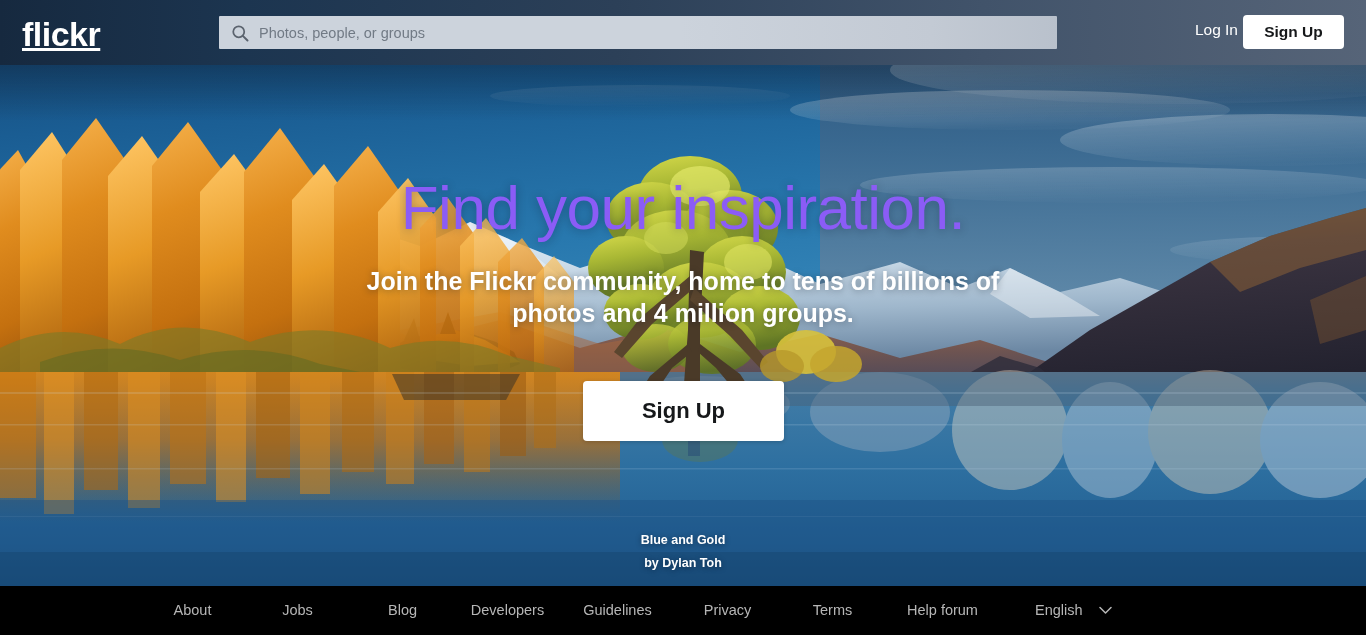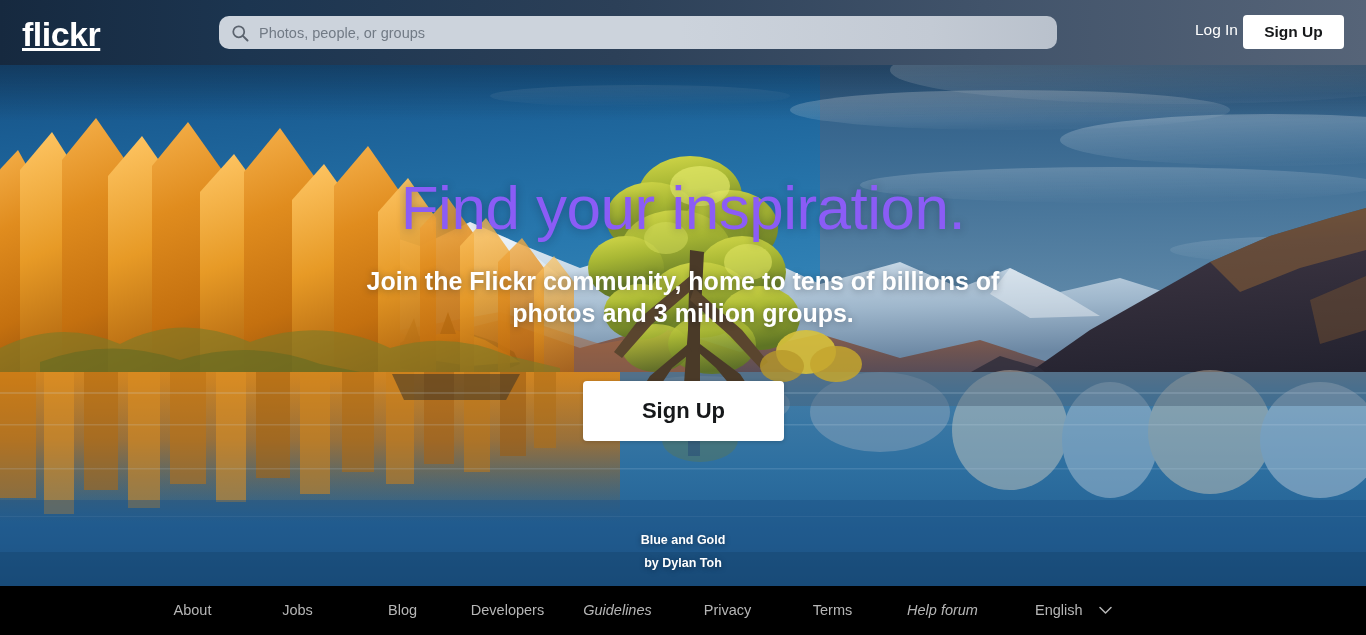--- a/index.html
+++ b/index.html
@@ -23,21 +23,21 @@
   .header-inner { position:relative; width:100%; height:100%; }
   .logo {
     position:absolute; left:22px; top:17px;
     font-size:34px; font-weight:bold; color:#fff;
     letter-spacing:-0.5px; line-height:1;
   }
   .search-wrap {
     position:absolute; left:219px; top:16px;
     width:838px; height:33px;
     background:linear-gradient(to right,#ccd3dc 0%,#ccd3dc 55%,#c3cad4 85%,#b9c1cc 100%);
-    border-radius:10px;
+    border-radius:1px;
     display:flex; align-items:center;
   }
   .search-icon { margin-left:11px; width:20px; height:20px; flex:none; display:block; }
   .search-input {
     flex:1; border:0; outline:0; background:transparent;
     font-family:"Liberation Sans", sans-serif;
     font-size:14.5px; color:#3d4450; margin-left:9px; padding-right:12px;
   }
   .search-input::placeholder { color:#717a85; }
   .login-link {
@@ -101,21 +101,21 @@
   }
   .footer-links {
     display:flex; align-items:center;
     margin-left:140px;
   }
   .footer-links a {
     color:#b6b6b6; font-size:14.5px; text-decoration:none;
     line-height:1; white-space:nowrap;
   }
   .flink { width:105px; text-align:center; display:block; }
-  .flink.w1 { width:115px;font-style:italic; }
+  .flink.w1 { width:115px; }
   .lang {
     display:flex; align-items:center; gap:16px;
     margin-left:35px; color:#b6b6b6; font-size:14.5px;
     text-decoration:none; cursor:pointer;
   }
   .chev { display:block; }
 </style>
 </head>
 <body>
 
@@ -348,21 +348,21 @@
 
       <a class="login-link" href="#">Log In</a>
       <button class="signup-top">Sign Up</button>
     </div>
   </div>
 
   <div class="hero-content">
     <h1 class="headline">Find your inspiration.</h1>
     <p class="subhead">
       <span>Join the Flickr community, home to tens of billions of</span>
-      <span>photos and 3 million groups.</span>
+      <span>photos and 4 million groups.</span>
     </p>
     <button class="cta">Sign Up</button>
     <div class="credit">
       <a href="#" class="ctitle">Blue and Gold</a>
       <a href="#">by Dylan Toh</a>
     </div>
   </div>
 
   <div class="footer">
     <div class="footer-links">

